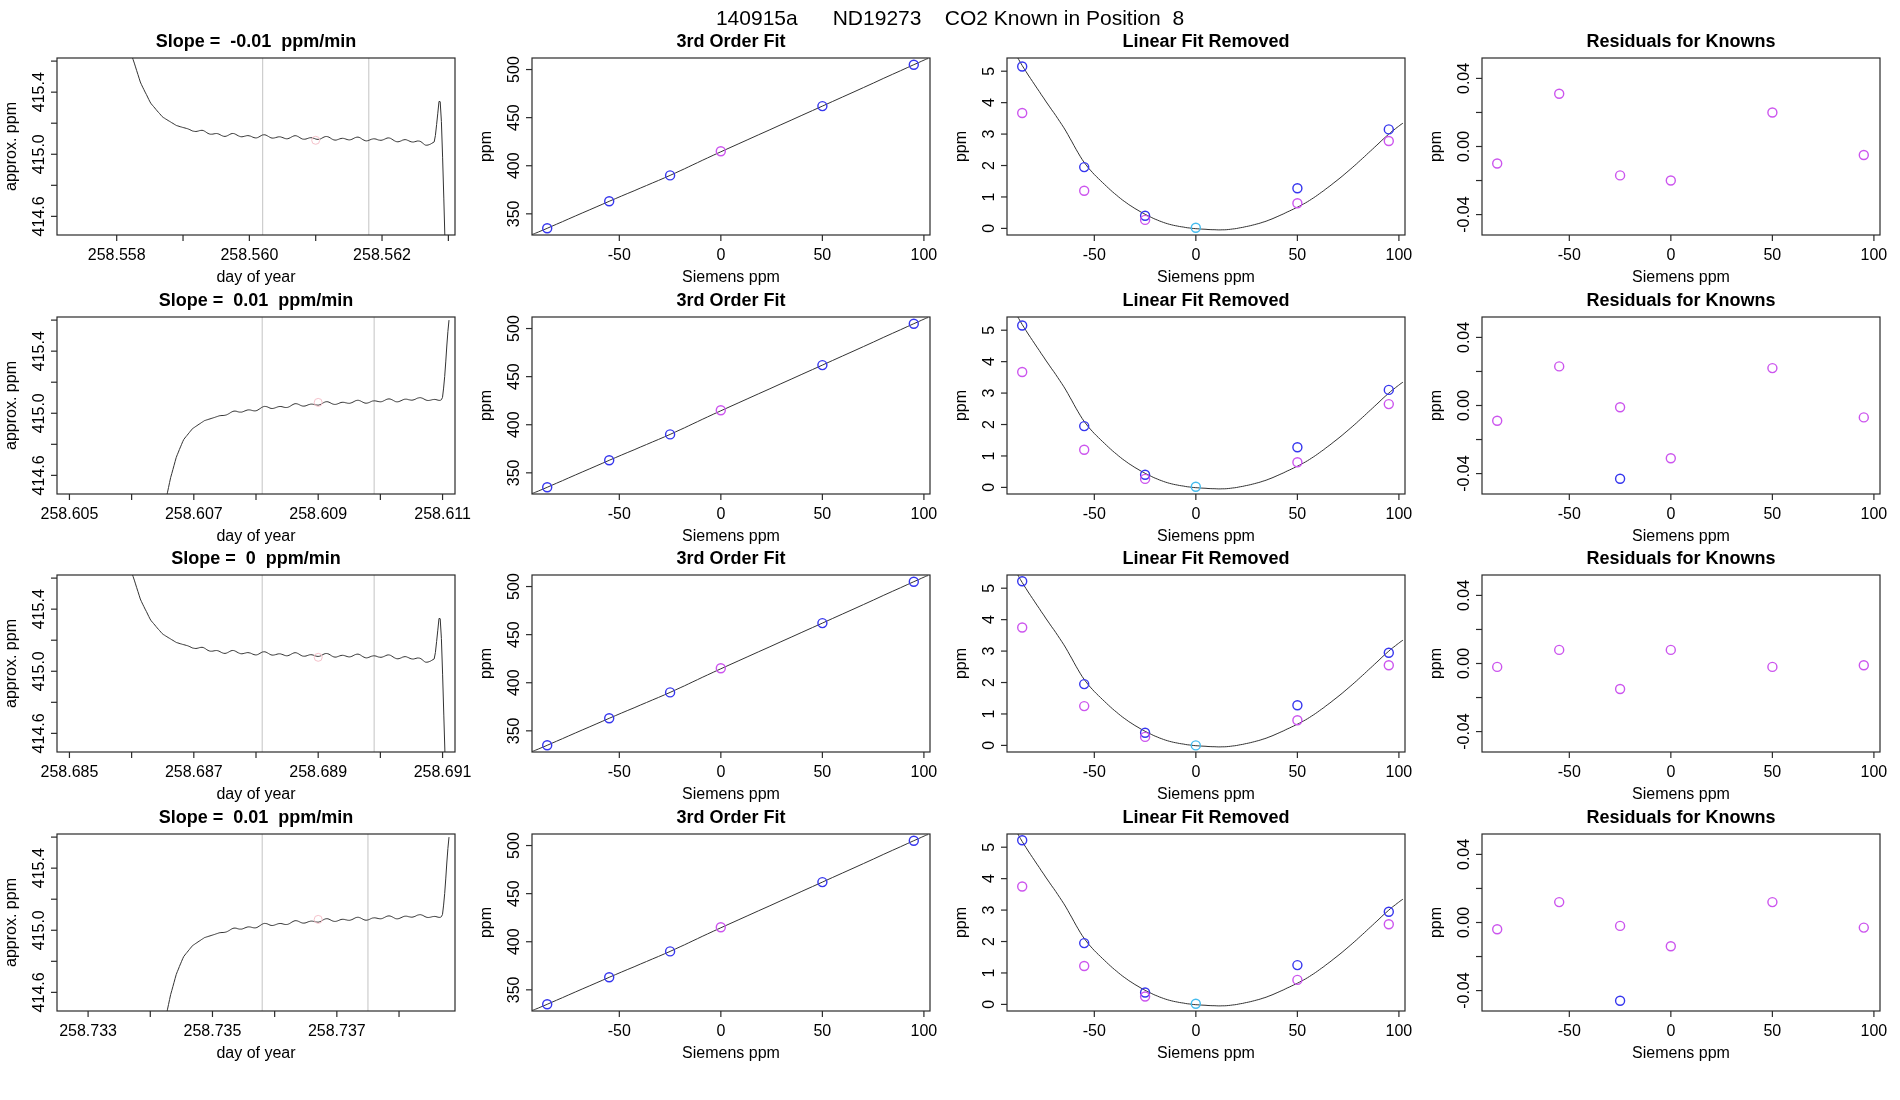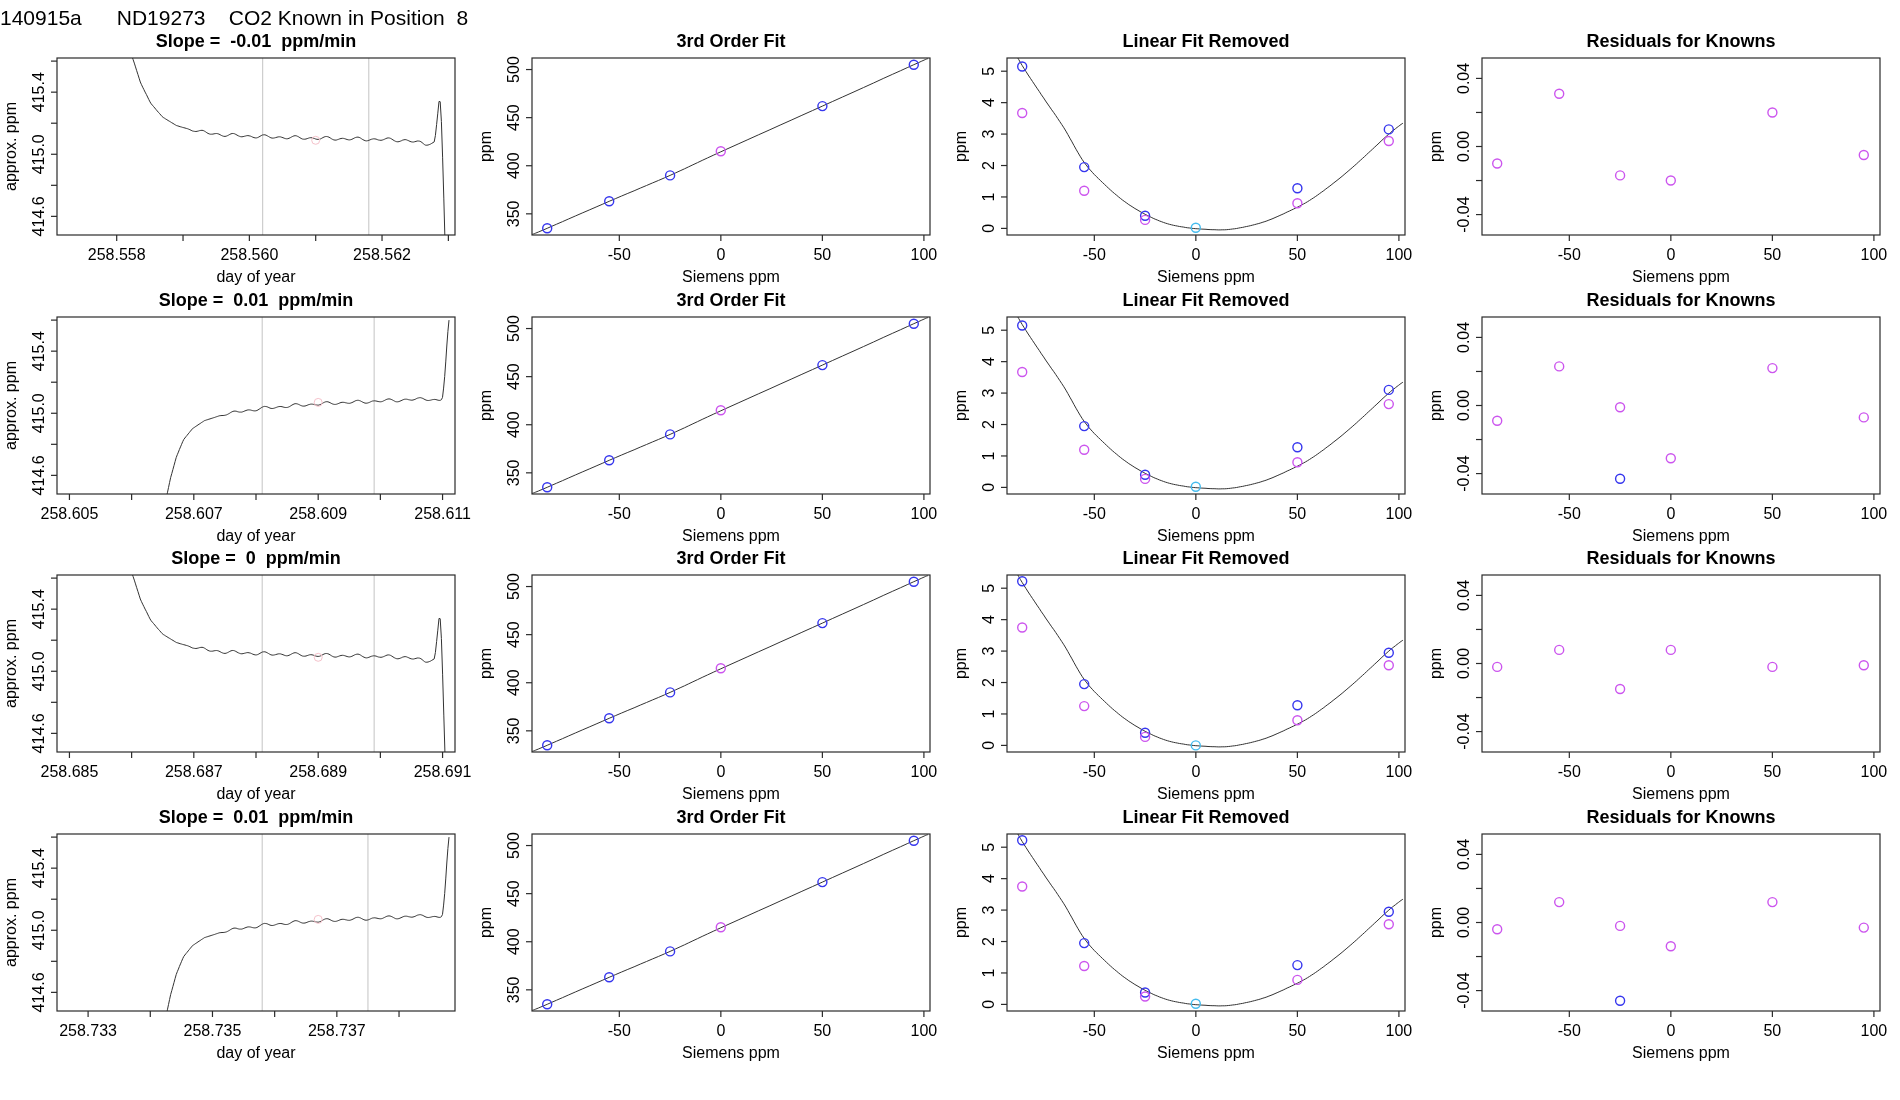--- a/index.html
+++ b/index.html
@@ -1,17 +1,17 @@
 <!DOCTYPE html>
 <html><head>
 <meta charset="utf-8">
 <style>
   html,body{margin:0;padding:0;background:#fff;}
   body{width:1900px;height:1100px;position:relative;font-family:"Liberation Sans",sans-serif;}
-  .fig-title{position:absolute;top:6px;left:0;width:1900px;text-align:left;
+  .fig-title{position:absolute;top:6px;left:0;width:1900px;text-align:center;
              font-size:21px;color:#000;white-space:pre;}
   .plot{position:absolute;}
   .tick{font-family:"Liberation Sans",sans-serif;font-size:16px;fill:#000;}
   .ptitle{font-family:"Liberation Sans",sans-serif;font-size:18px;font-weight:bold;fill:#000;}
   .alabel{font-family:"Liberation Sans",sans-serif;font-size:16px;fill:#000;}
 </style>
 </head>
 <body>
 
 <div class="fig-title">140915a      ND19273    CO2 Known in Position  8</div>

